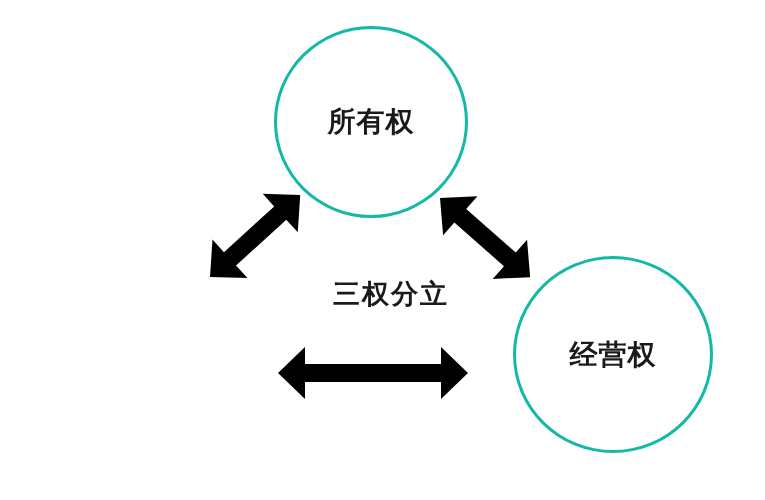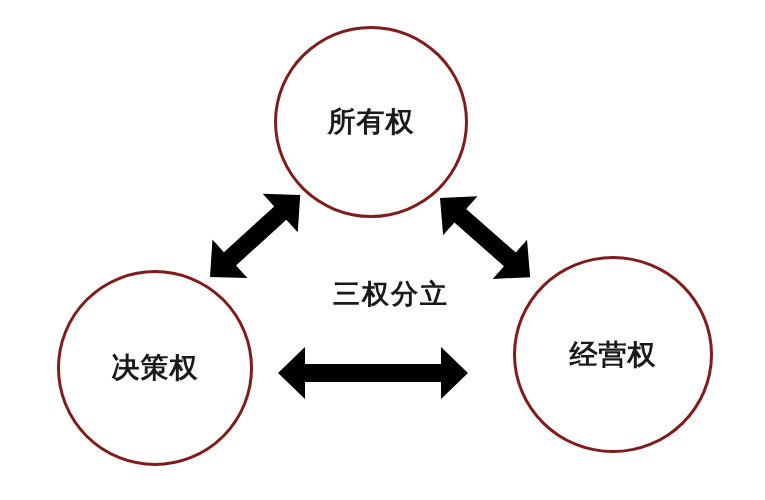--- a/index.html
+++ b/index.html
@@ -10,21 +10,21 @@
   }
   .canvas {
     position: relative;
     width: 765px;
     height: 500px;
     background: #ffffff;
     overflow: hidden;
   }
   .node {
     position: absolute;
-    border: 3px solid #7f1d1d;
+    border: 3px solid #14b8a6;
     border-radius: 50%;
     background: #ffffff;
     display: flex;
     align-items: center;
     justify-content: center;
     box-sizing: border-box;
   }
   .node-label {
     font-size: 28px;
     font-weight: bold;
@@ -67,23 +67,20 @@
 
     <polygon points="0,0 27,-26 27,-9 93,-9 93,-26 120,0 93,26 93,9 27,9 27,26" fill="#000000" transform="translate(440,198) rotate(41.3)"></polygon>
 
     <polygon points="0,0 27,-26 27,-9 163,-9 163,-26 190,0 163,26 163,9 27,9 27,26" fill="#000000" transform="translate(278,373)"></polygon>
   </svg>
 
   <div class="node node-ownership">
     <span class="node-label">所有权</span>
   </div>
 
-  <div class="node node-decision">
-    <span class="node-label">决策权</span>
-  </div>
 
   <div class="node node-operation">
     <span class="node-label">经营权</span>
   </div>
 
   <div class="center-title">三权分立</div>
 
 </div>
 
 </body></html>

